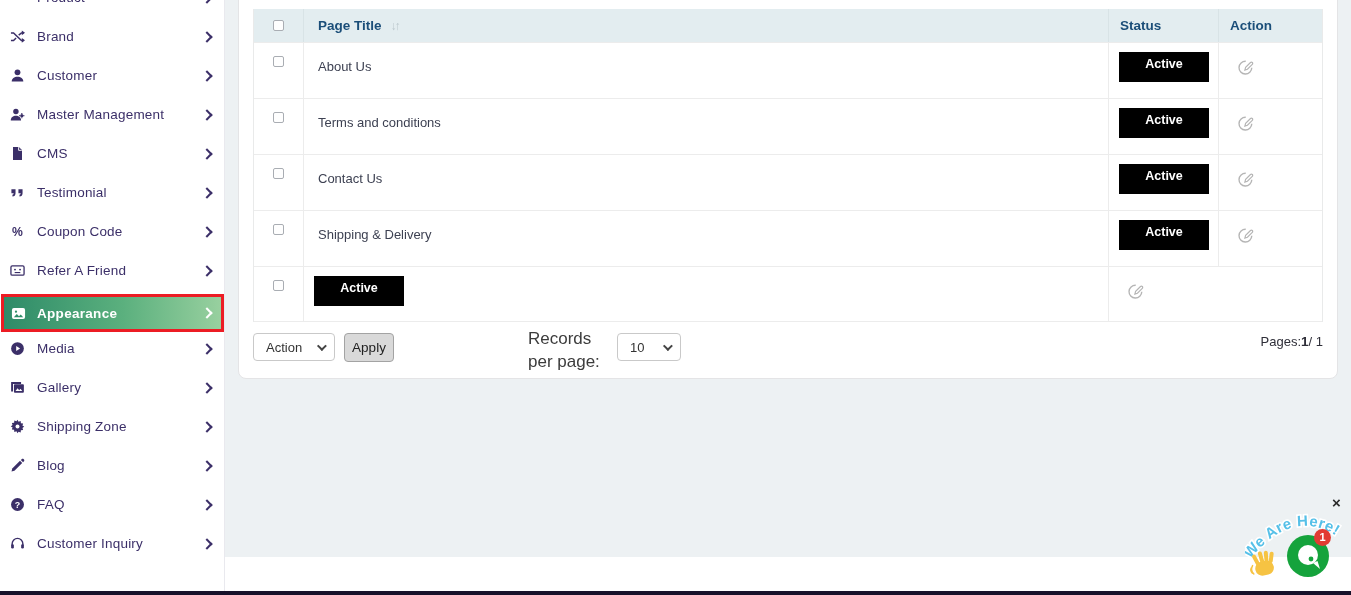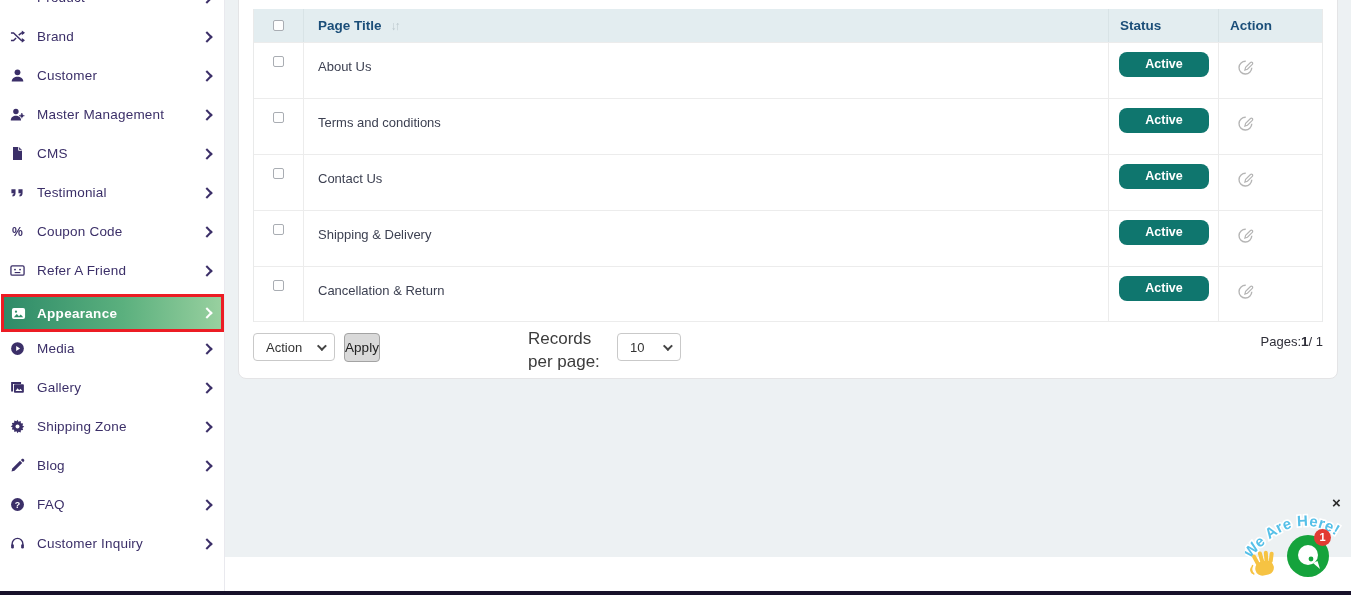--- a/index.html
+++ b/index.html
@@ -48,35 +48,35 @@
   .sort { margin-left:9px; font-size:12px; color:#bcc8cd; letter-spacing:-2px; cursor:pointer; }
   .rrow { height:56px; border-top:1px solid #ececec; background:#fff; }
   .rrow .cell { border-right:1px solid #ececec; }
   .rrow .cell:last-child { border-right:none; }
   .rrow:last-of-type { border-bottom:1px solid #ececec; }
   .c-check { display:flex; justify-content:center; }
   .thead .c-check { align-items:center; }
   .rrow .c-check { align-items:flex-start; padding-top:13px; }
   .cb { width:11px; height:11px; border:1.5px solid #a9adb3; border-radius:2px; background:#fefefe; cursor:pointer; }
   .rrow .c-title { padding:16px 8px 0 14px; font-size:13px; color:#3d4152; }
-  .badge { display:inline-block; margin:9px 0 0 10px; width:90px; height:25px; line-height:25px;
-           background:#0f766e; color:#fff; font-size:12.5px; font-weight:bold; text-align:center;
-           border-radius:8px; cursor:pointer; }
+  .badge { display:inline-block; margin:9px 0 0 10px; width:90px; height:30px; line-height:25px;
+           background:#000000; color:#fff; font-size:12.5px; font-weight:bold; text-align:center;
+           border-radius:0; cursor:pointer; }
   .c-action .edit { display:inline-block; margin:16px 0 0 18px; color:#b5b5b5; cursor:pointer; }
 
   
   .tfoot { position:relative; height:57px; width:1070px; }
   .sel { position:absolute; top:11px; height:28px; background:#fff; border:1px solid #c9c9c9;
          border-radius:4px; display:flex; align-items:center; font-size:13px; color:#333;
          padding:0 10px 0 12px; cursor:pointer; }
   .sel .dchev { margin-left:auto; width:7px; height:7px; border-right:2px solid #444;
                 border-bottom:2px solid #444; transform:rotate(45deg) translateY(-2px); }
   .sel-action { left:0; width:82px; }
   .sel-rpp { left:364px; width:64px; }
-  .btn-apply { position:absolute; left:91px; top:11px; width:36px; height:29px; background:#d9d9d9;
+  .btn-apply { position:absolute; left:91px; top:11px; width:50px; height:29px; background:#d9d9d9;
                border:1px solid #a3a3a3; border-radius:4px; font-size:13.5px; color:#222;
                font-family:"Liberation Sans",sans-serif; cursor:pointer; }
   .rpp-label { position:absolute; left:275px; top:6px; width:74px; font-size:17px; color:#3c3c3c;
                line-height:1.35; }
   .pages { position:absolute; right:0; top:12px; font-size:13px; color:#2e2e38; }
   .pages b { font-size:13.5px; }
 
   
   .chat { position:absolute; z-index:6; }
   .chat-close { position:absolute; left:1332px; top:494px; font-size:15px; color:#2b2b2b;
@@ -317,21 +317,20 @@
             <div class="cell c-status"><span class="badge">Active</span></div>
             <div class="cell c-action"><span class="edit"><svg viewBox="0 0 16 16" width="17" height="17" aria-hidden="true">
                   <path d="M13.9 8.2A6 6 0 118.2 2.1" fill="none" stroke="currentColor" stroke-width="1.3"></path>
                   <path d="M7.4 10.4l.7-2.5 4.6-4.6c.5-.5 1.2-.5 1.7 0s.5 1.2 0 1.7l-4.6 4.6z" fill="none" stroke="currentColor" stroke-width="1.1"></path>
                 </svg></span></div>
           </div>
           <div class="trow rrow">
             <div class="cell c-check">
               <span class="cb"></span>
             </div>
-            <div class="cell c-title"><span>Cancellation &amp; Return</span></div>
             <div class="cell c-status"><span class="badge">Active</span></div>
             <div class="cell c-action"><span class="edit"><svg viewBox="0 0 16 16" width="17" height="17" aria-hidden="true">
                   <path d="M13.9 8.2A6 6 0 118.2 2.1" fill="none" stroke="currentColor" stroke-width="1.3"></path>
                   <path d="M7.4 10.4l.7-2.5 4.6-4.6c.5-.5 1.2-.5 1.7 0s.5 1.2 0 1.7l-4.6 4.6z" fill="none" stroke="currentColor" stroke-width="1.1"></path>
                 </svg></span></div>
           </div>
         </div>
     </div>
 
     <div class="tfoot">

